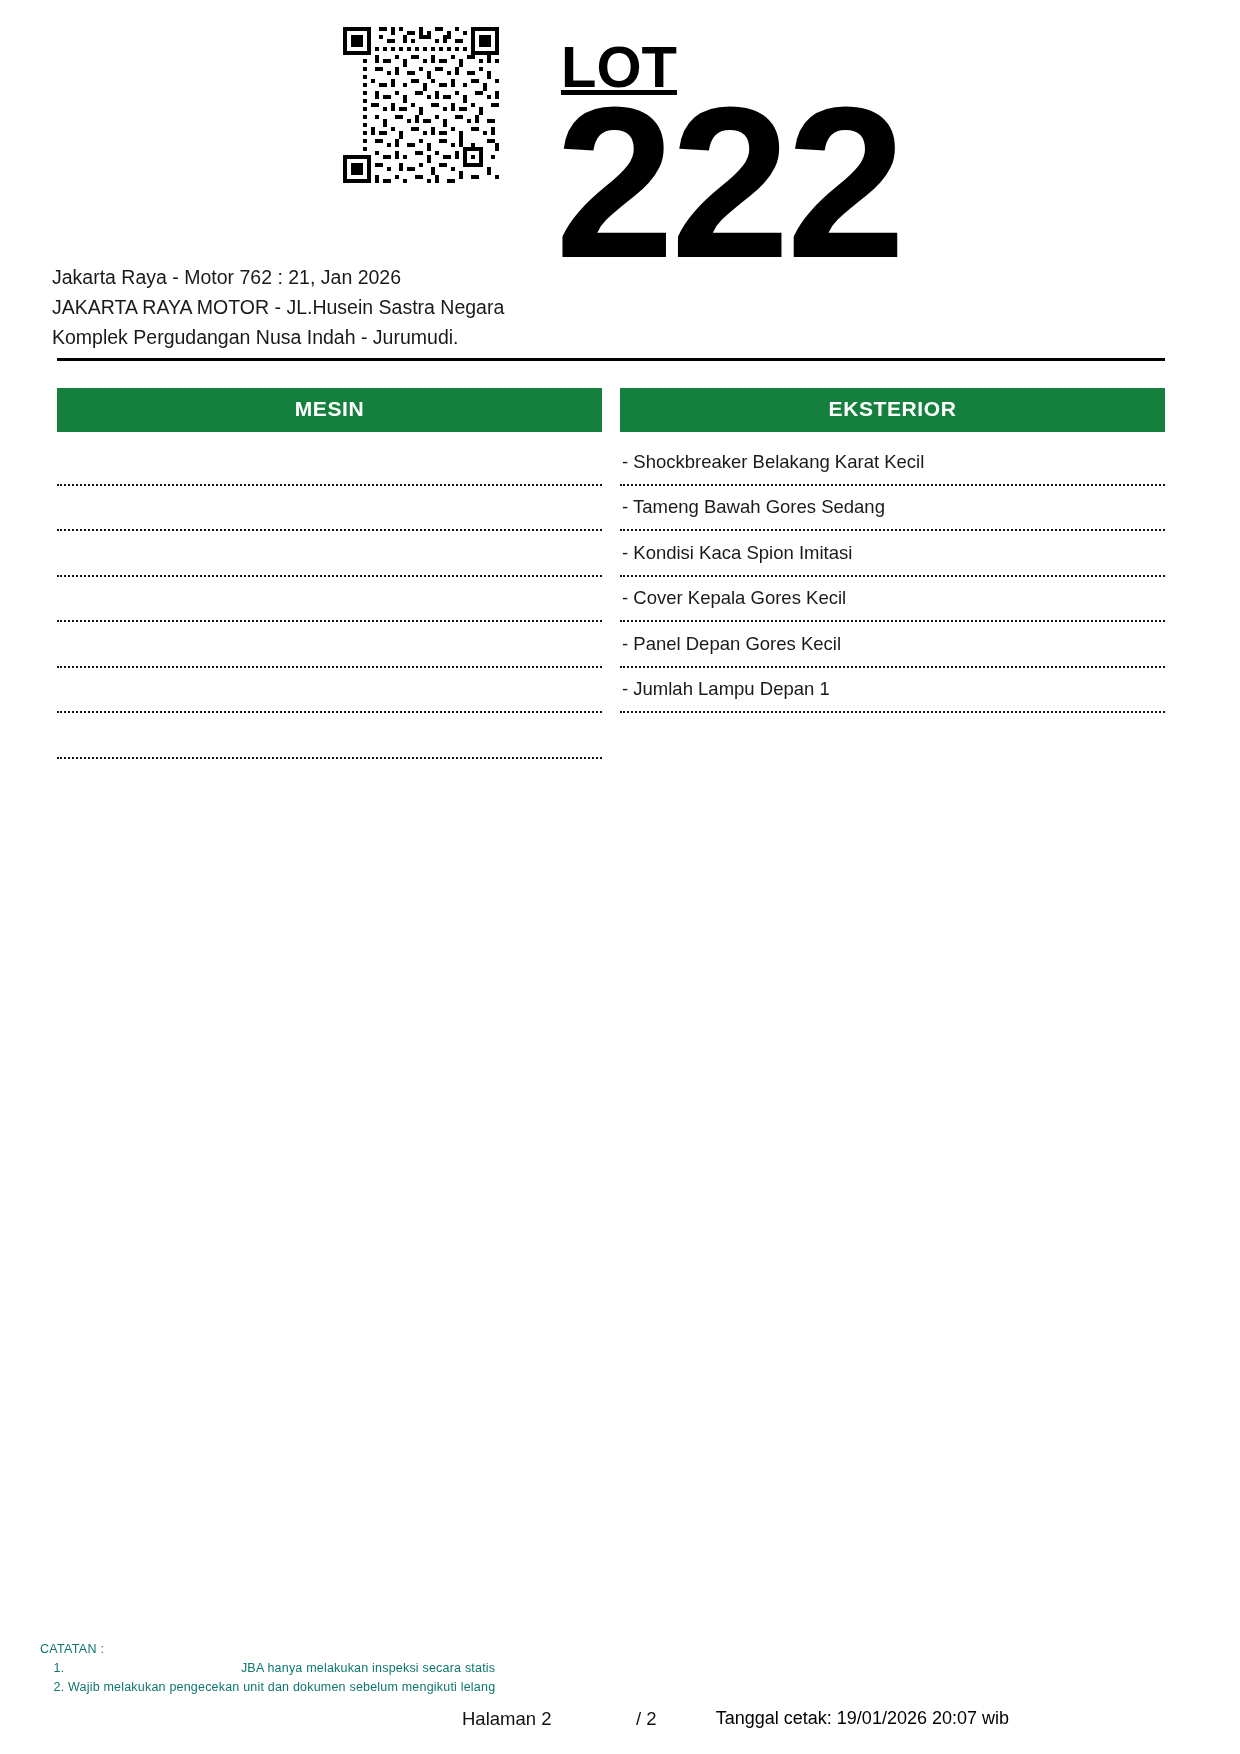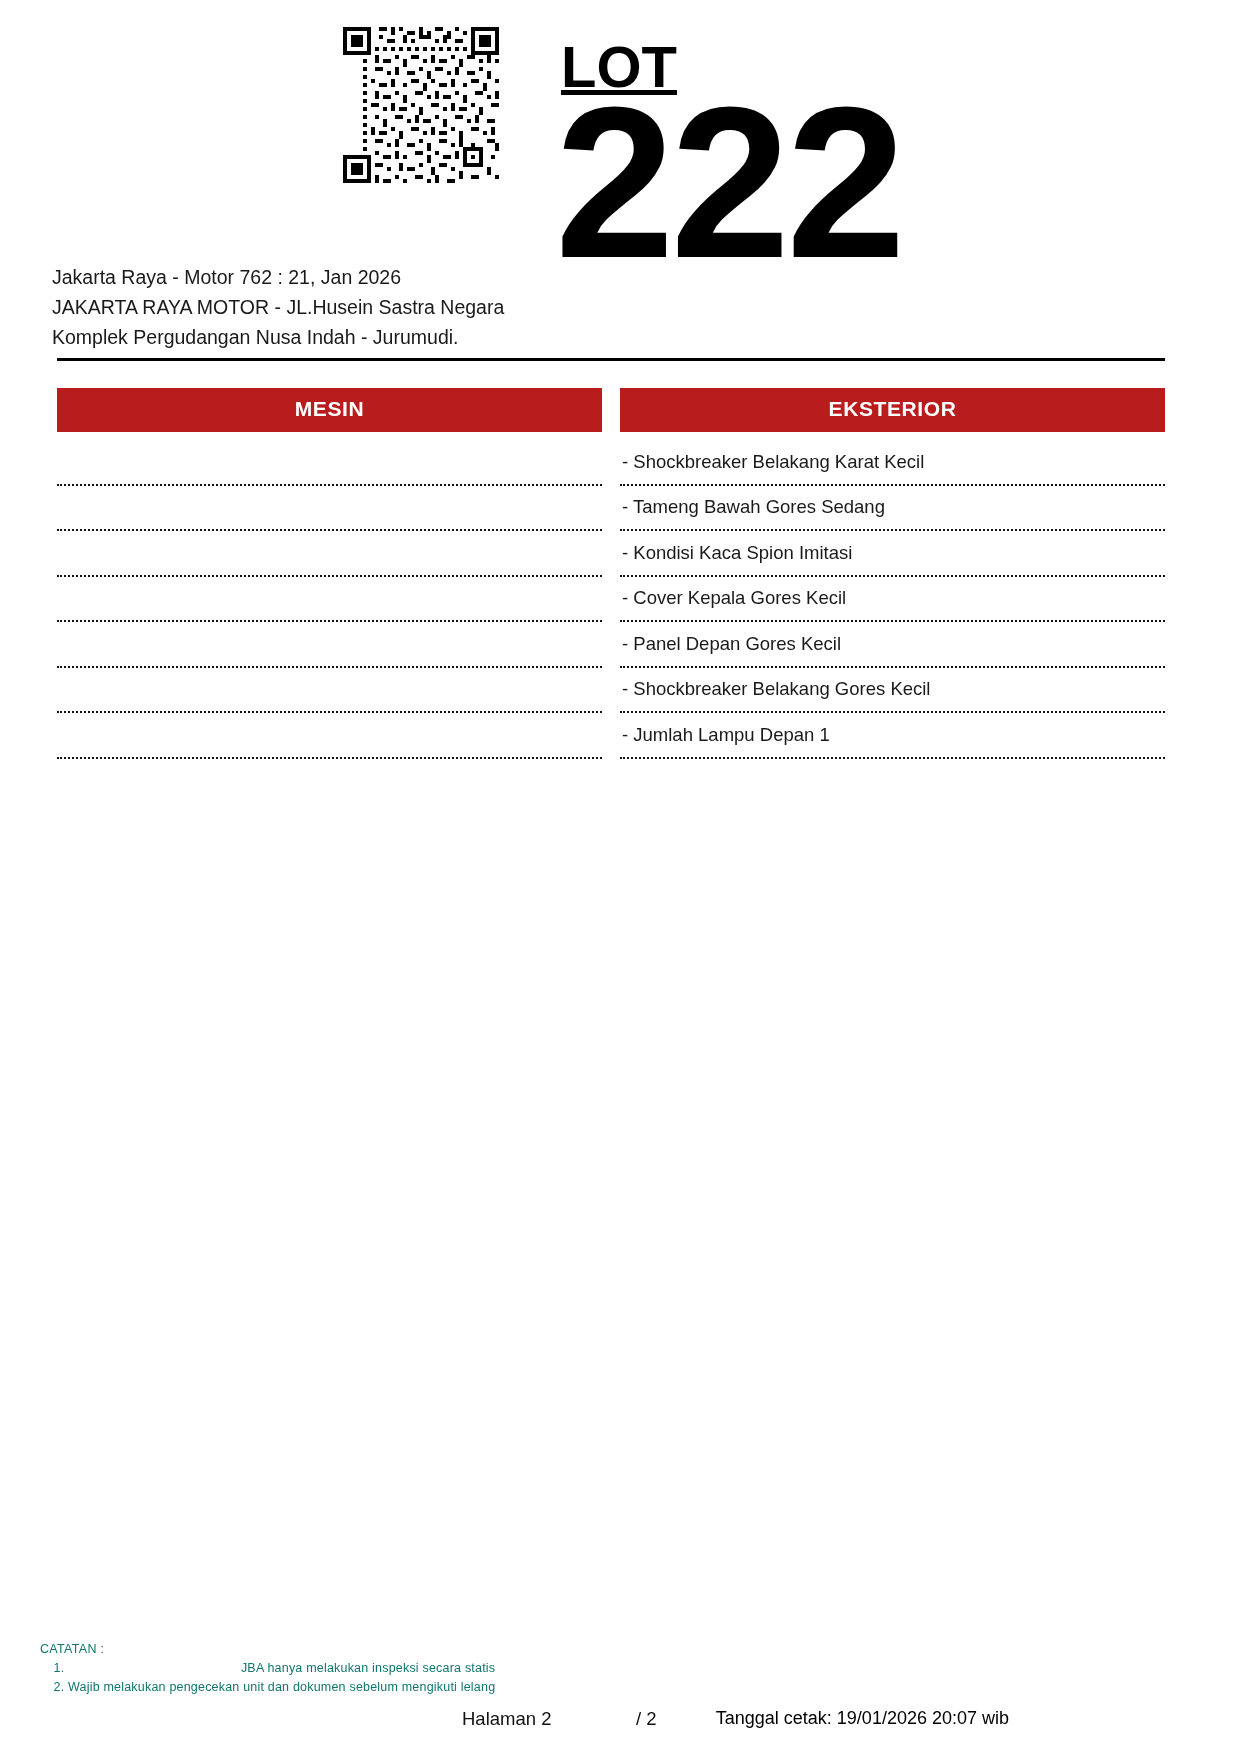--- a/index.html
+++ b/index.html
@@ -86,21 +86,21 @@
     left: 57px;
     top: 388px;
     width: 1108px;
     display: flex;
     gap: 18px;
   }
   .col {
     width: 545px;
   }
   .col-head {
-    background: #b91c1c;
+    background: #15803d;
     color: #fff;
     text-align: center;
     font-size: 21px;
     font-weight: bold;
     letter-spacing: 0.6px;
     padding: 9px 0 11px 0;
   }
   .rows {
     margin-top: 8px;
   }
@@ -409,21 +409,20 @@
     </div>
 
     <div class="col">
       <div class="col-head">EKSTERIOR</div>
       <div class="rows">
         <div class="row">- Shockbreaker Belakang Karat Kecil</div>
         <div class="row">- Tameng Bawah Gores Sedang</div>
         <div class="row">- Kondisi Kaca Spion Imitasi</div>
         <div class="row">- Cover Kepala Gores Kecil</div>
         <div class="row">- Panel Depan Gores Kecil</div>
-        <div class="row">- Shockbreaker Belakang Gores Kecil</div>
         <div class="row">- Jumlah Lampu Depan 1</div>
       </div>
     </div>
 
   </div>
 
   <div class="notes">
     <div class="title">CATATAN :</div>
     <ol>
       <li>JBA hanya melakukan inspeksi secara statis</li>

